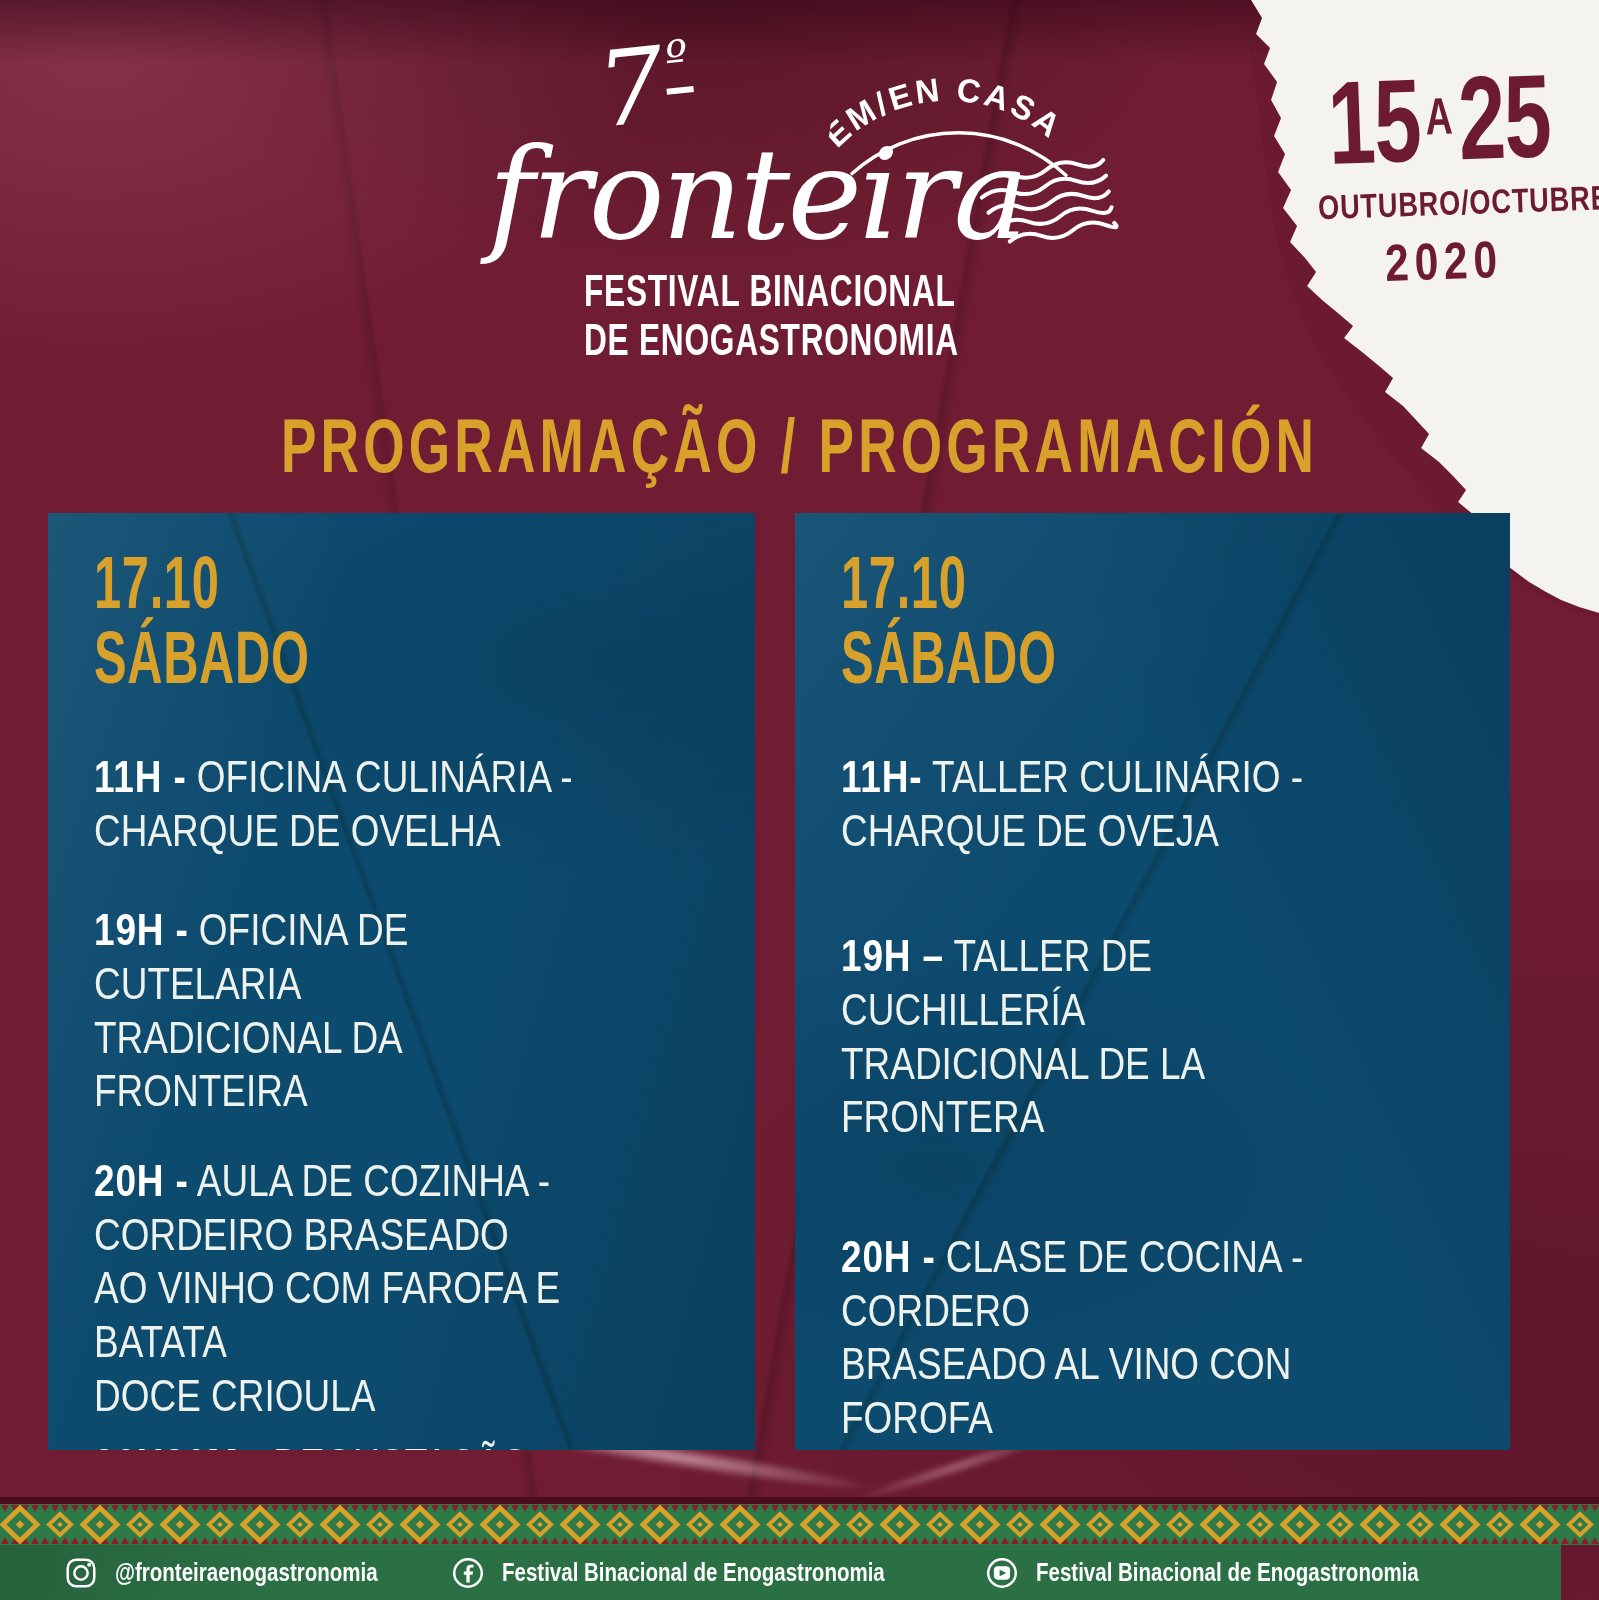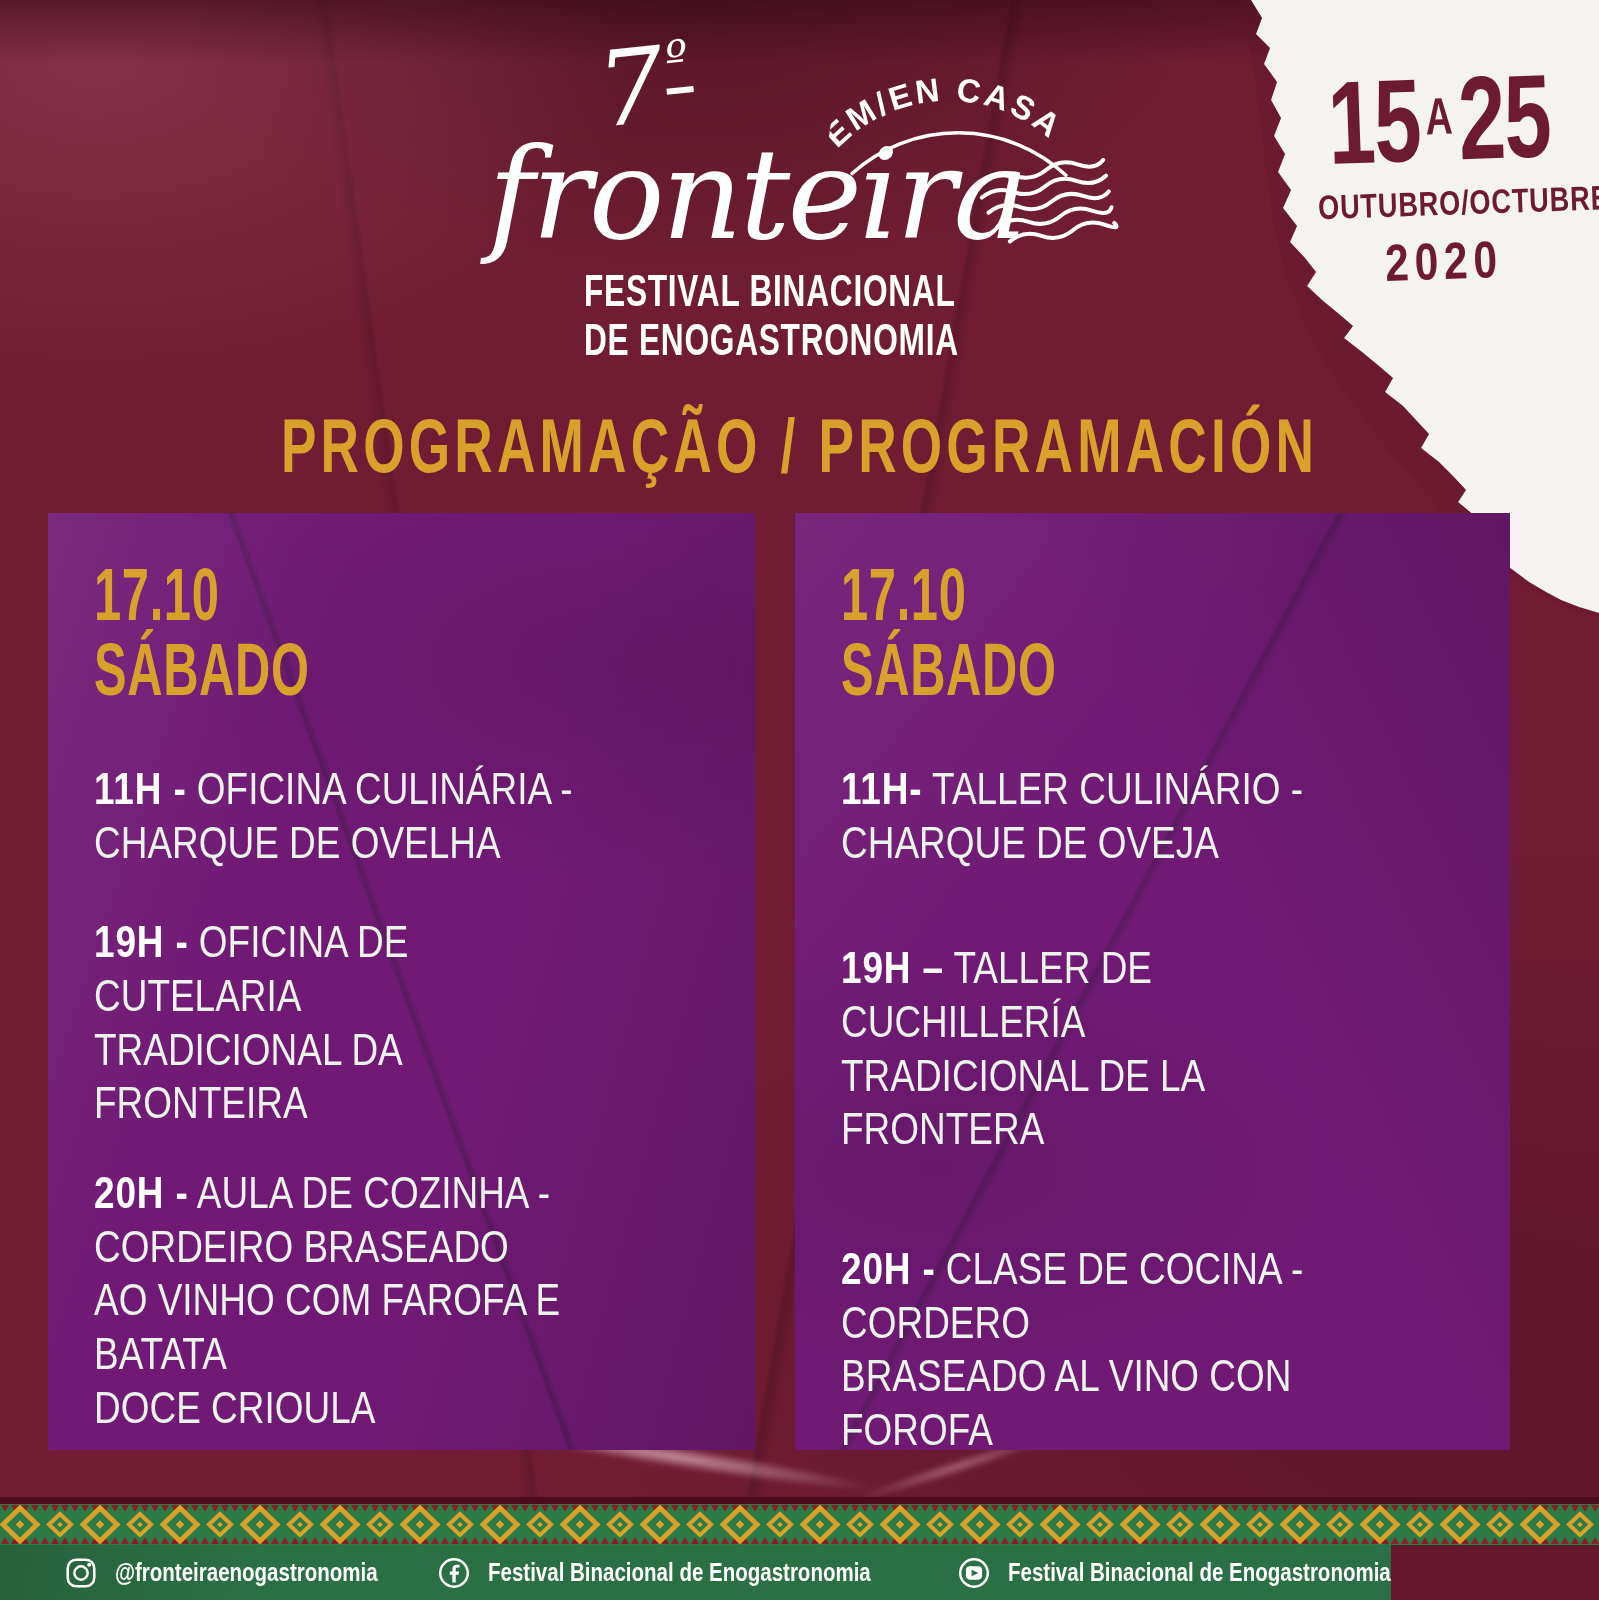--- a/index.html
+++ b/index.html
@@ -40,21 +40,21 @@
   .arc-svg{position:absolute;left:352px;top:14px;transform:rotate(8deg);}
   .arc-svg text{font-family:"Liberation Sans",sans-serif;font-weight:700;font-size:33px;letter-spacing:3px;fill:#fff;}
   .waves-svg{position:absolute;left:500px;top:120px;transform:rotate(-10deg);}
   .logo-sub{position:absolute;left:104px;top:226px;font-size:44px;font-weight:700;line-height:1.12;letter-spacing:1px;transform:scaleX(.72);transform-origin:left top;white-space:nowrap;}
 
   
   .section-title{position:absolute;left:0;top:408px;width:100%;margin:0;text-align:center;color:#d7a12c;
     font-size:76px;font-weight:700;line-height:1;letter-spacing:6px;transform:scaleX(.70);transform-origin:center top;white-space:nowrap;}
 
   
-  .panel{position:absolute;top:513px;height:937px;background:#701a75;box-sizing:border-box;padding:44px 46px;overflow:hidden;}
+  .panel{position:absolute;top:513px;height:937px;background:#0c4a6e;box-sizing:border-box;padding:32px 46px;overflow:hidden;}
   .panel::before{content:"";position:absolute;inset:0;pointer-events:none;background:
     linear-gradient(108deg, rgba(255,255,255,.07), rgba(255,255,255,0) 32%),
     radial-gradient(640px 320px at 82% 16%, rgba(0,0,0,.10), rgba(0,0,0,0) 70%),
     linear-gradient(285deg, rgba(0,0,0,.14), rgba(0,0,0,0) 42%),
     linear-gradient(70deg, rgba(0,0,0,0) 49.5%, rgba(0,24,14,.22) 49.9%, rgba(0,0,0,0) 50.6%);}
   .panel-left{left:48px;width:707px;}
   .panel-right{left:795px;width:715px;}
   .panel-right::before{background:
     linear-gradient(128deg, rgba(255,255,255,.06), rgba(255,255,255,0) 38%),
     radial-gradient(640px 320px at 20% 70%, rgba(0,0,0,.08), rgba(0,0,0,0) 70%),
@@ -69,21 +69,21 @@
   .panel-left  .event:nth-child(4){margin-top:16px;}
   .panel-right .event:nth-child(2){margin-top:72px;}
   .panel-right .event:nth-child(3){margin-top:86px;}
   .panel-right .event:nth-child(4){margin-top:16px;}
 
   
   .border-strip{position:absolute;left:0;bottom:55px;width:1599px;height:48px;background:#4a0c1e;}
   .border-strip svg{position:absolute;bottom:0;left:0;display:block;}
 
   
-  .poster-footer{position:absolute;left:0;bottom:0;width:1391px;height:55px;background:#2b6f44;display:flex;align-items:center;justify-content:space-between;box-sizing:border-box;padding:0 58px 0 62px;
+  .poster-footer{position:absolute;left:0;bottom:0;width:1561px;height:55px;background:#2b6f44;display:flex;align-items:center;justify-content:space-between;box-sizing:border-box;padding:0 58px 0 62px;
     background-image:linear-gradient(100deg, rgba(0,0,0,.12), rgba(0,0,0,0) 18%);}
   .f-item{display:flex;align-items:center;gap:15px;}
   .f-item svg{flex:0 0 auto;}
   .f-label{color:#fff;font-size:25px;font-weight:700;letter-spacing:0;transform:scaleX(.82);transform-origin:left center;white-space:nowrap;}
 </style>
 </head>
 <body>
 
 <div class="poster">
   <div class="bg-texture"></div>

